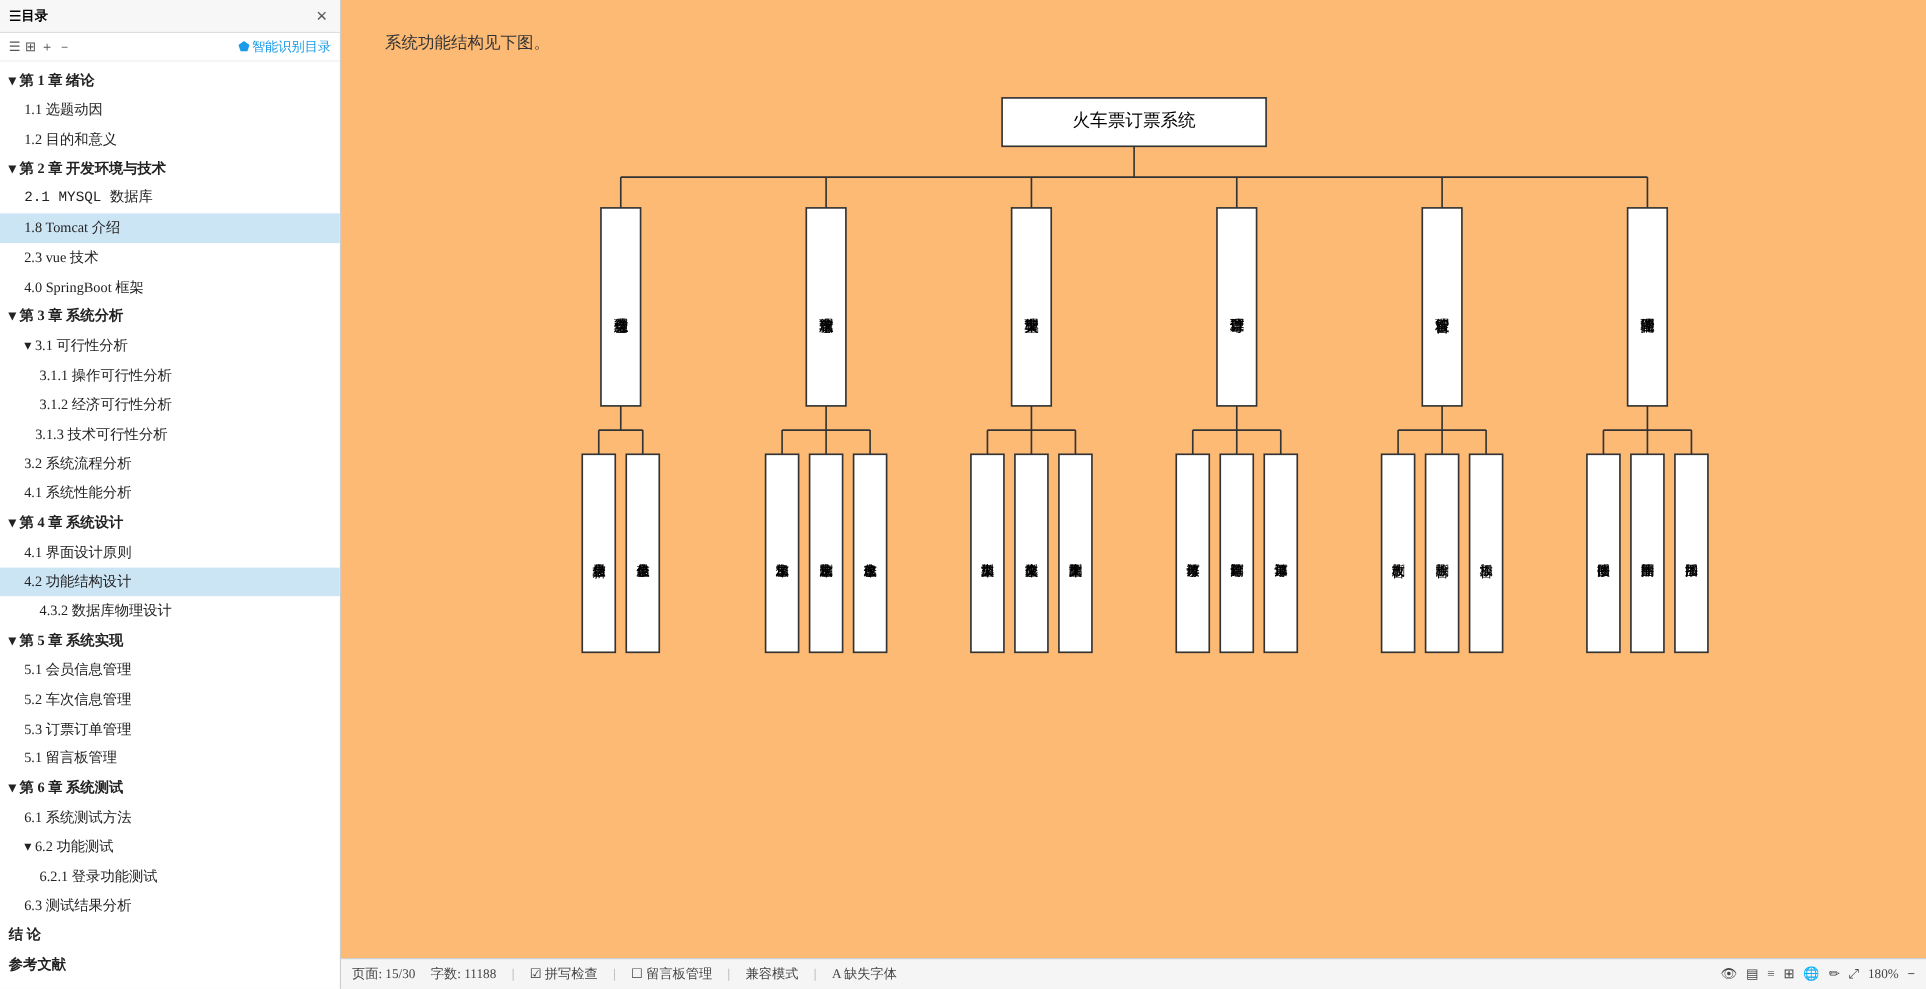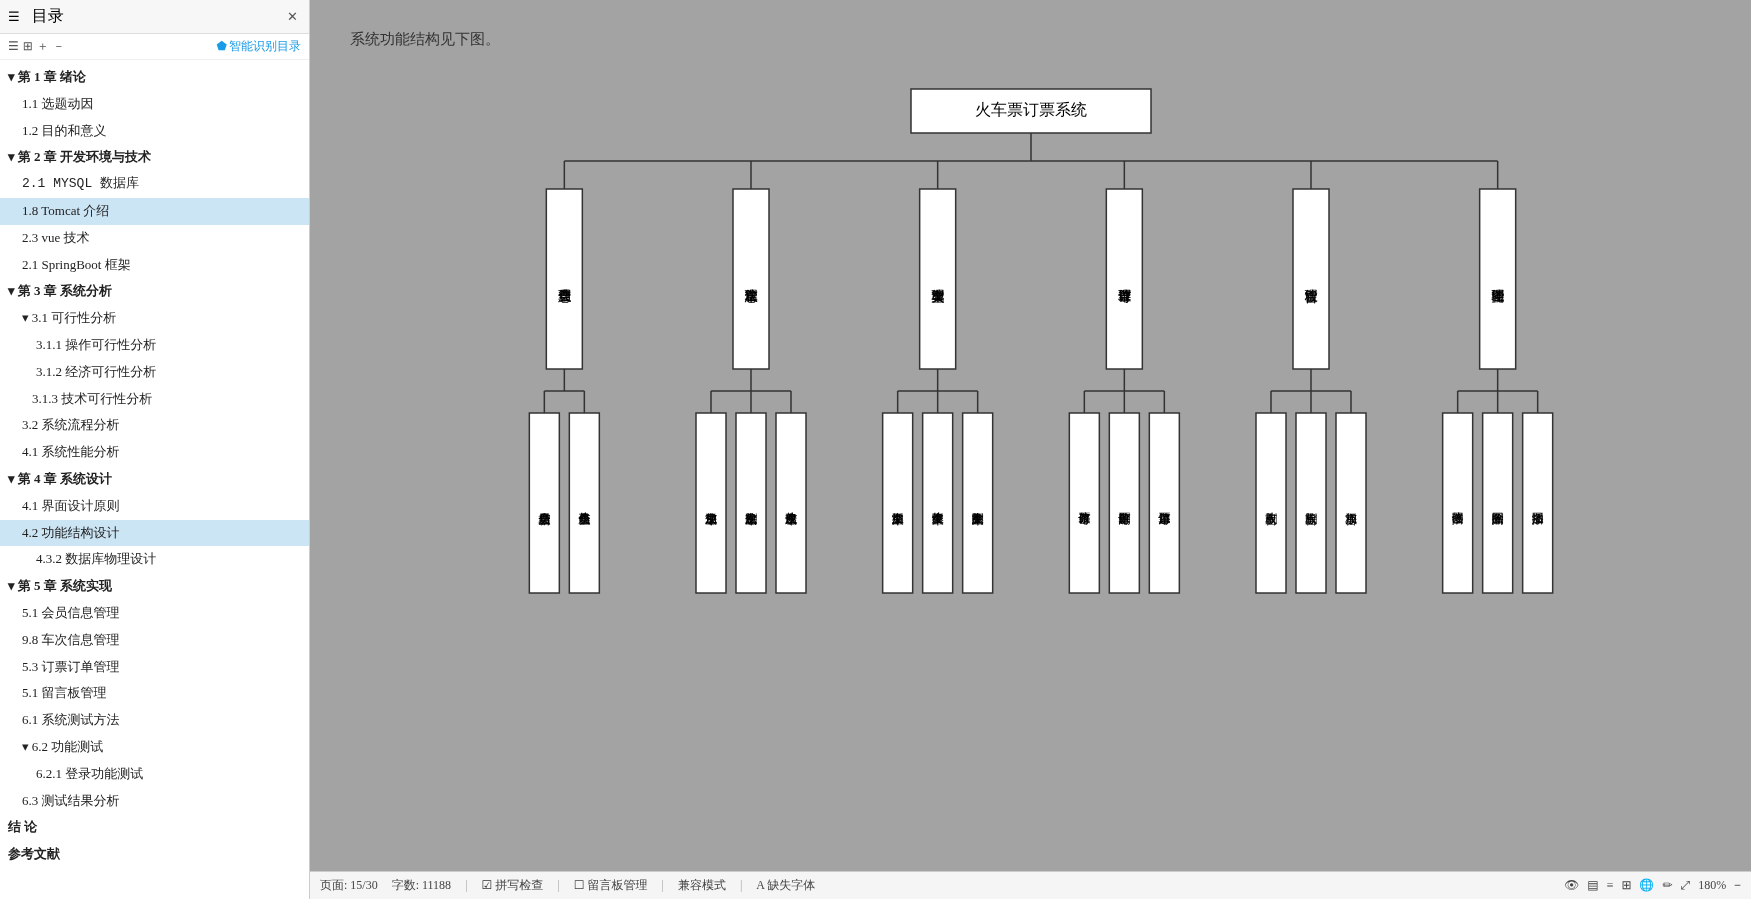--- a/index.html
+++ b/index.html
@@ -100,21 +100,21 @@
     .chart-wrap {
       overflow: auto;
     }
   </style>
 </head>
 <body>
 
 <div id="sidebar">
   <div id="sidebar-header">
     <span id="sidebar-toggle-icon">☰</span>
-    <span id="sidebar-title" style="font-size:16px;font-weight:normal;margin-left:12px;">目录</span>
+    <span id="sidebar-title" style="font-size:12px;font-weight:bold;margin-left:0;">目录</span>
     <div id="sidebar-header-icons" style="display:flex;align-items:center;gap:4px;margin-left:auto;">
       <button class="header-icon-btn">✕</button>
     </div>
   </div>
   <div id="sidebar-toolbar">
     <span style="font-size:12px;cursor:pointer;color:#555;">☰</span>
     <span style="font-size:12px;cursor:pointer;color:#555;">⊞</span>
     <span style="font-size:12px;cursor:pointer;color:#555;">＋</span>
     <span style="font-size:12px;cursor:pointer;color:#555;">－</span>
     <div class="toolbar-smart-btn">
@@ -124,48 +124,49 @@
   </div>
   <div id="sidebar-tree">
 
   <div class="tree-item level0" style="padding-left: 8px;">▾ 第 1 章 绪论</div>
       <div class="tree-item level1" style="padding-left: 22px;">  1.1 选题动因</div>
       <div class="tree-item level1" style="padding-left: 22px;">  1.2 目的和意义</div>
       <div class="tree-item level0" style="padding-left: 8px;">▾ 第 2 章 开发环境与技术</div>
       <div class="tree-item level1" style="padding-left: 22px; font-family: Liberation Mono, monospace;">  2.1 MYSQL 数据库</div>
       <div class="tree-item level1 active" style="padding-left: 22px;">  1.8 Tomcat 介绍</div>
       <div class="tree-item level1" style="padding-left: 22px;">  2.3 vue 技术</div>
-      <div class="tree-item level1" style="padding-left: 22px;">  2.1 SpringBoot 框架</div>
+      <div class="tree-item level1" style="padding-left: 22px;">  4.0 SpringBoot 框架</div>
       <div class="tree-item level0" style="padding-left: 8px;">▾ 第 3 章 系统分析</div>
       <div class="tree-item level1" style="padding-left: 22px;">▾ 3.1 可行性分析</div>
       <div class="tree-item level2" style="padding-left: 36px;">  3.1.1 操作可行性分析</div>
       <div class="tree-item level2" style="padding-left: 36px;">  3.1.2 经济可行性分析</div>
       <div class="tree-item level2" style="padding-left: 32px;">  3.1.3 技术可行性分析</div>
       <div class="tree-item level1" style="padding-left: 22px;">  3.2 系统流程分析</div>
       <div class="tree-item level1" style="padding-left: 22px;">  4.1 系统性能分析</div>
       <div class="tree-item level0" style="padding-left: 8px;">▾ 第 4 章 系统设计</div>
       <div class="tree-item level1" style="padding-left: 22px;">  4.1 界面设计原则</div>
       <div class="tree-item level1 active" style="padding-left: 22px;">  4.2 功能结构设计</div>
       <div class="tree-item level2" style="padding-left: 36px;">  4.3.2 数据库物理设计</div>
       <div class="tree-item level0" style="padding-left: 8px;">▾ 第 5 章 系统实现</div>
       <div class="tree-item level1" style="padding-left: 22px;">  5.1 会员信息管理</div>
-      <div class="tree-item level1" style="padding-left: 22px;">  9.8 车次信息管理</div>
+      <div class="tree-item level1" style="padding-left: 22px;">  5.2 车次信息管理</div>
       <div class="tree-item level1" style="padding-left: 22px;">  5.3 订票订单管理</div>
       <div class="tree-item level1" style="padding-left: 22px;">  5.1 留言板管理</div>
+      <div class="tree-item level0" style="padding-left: 8px;">▾ 第 6 章 系统测试</div>
       <div class="tree-item level1" style="padding-left: 22px;">  6.1 系统测试方法</div>
       <div class="tree-item level1" style="padding-left: 22px;">▾ 6.2 功能测试</div>
       <div class="tree-item level2" style="padding-left: 36px;">  6.2.1 登录功能测试</div>
       <div class="tree-item level1" style="padding-left: 22px;">  6.3 测试结果分析</div>
       <div class="tree-item level0" style="padding-left: 8px;">  结  论</div>
       <div class="tree-item level0" style="padding-left: 8px;">  参考文献</div>
     </div>
 </div>
 
 <div id="main-container" style="flex:1;display:flex;flex-direction:column;overflow:hidden;">
-  <div id="doc-content" style="flex:1;overflow:auto;padding:30px 40px;background:#a3a3a3;">
+  <div id="doc-content" style="flex:1;overflow:auto;padding:30px 40px;background:#fdba74;">
     <p class="intro-text" style="font-size:15px;margin-bottom:30px;color:#333;">系统功能结构见下图。</p>
 
     <div class="chart-wrap">
       <div class="org-chart" style="min-width:1250px;display:flex;flex-direction:column;align-items:center;">
           <svg width="1220" height="580">
             <rect x="490" y="10" width="240" height="44" fill="#fff" stroke="#333" stroke-width="1.5"></rect>
             <text x="610" y="32" text-anchor="middle" dominant-baseline="middle" font-size="16" font-family="SimSun, 宋体, serif">火车票订票系统</text>
             <line x1="610" y1="54" x2="610" y2="82" stroke="#333" stroke-width="1.5"></line>
             <line x1="143.33333333333331" y1="82" x2="1076.6666666666665" y2="82" stroke="#333" stroke-width="1.5"></line>
             <line x1="143.33333333333331" y1="82" x2="143.33333333333331" y2="110" stroke="#333" stroke-width="1.5"></line>

